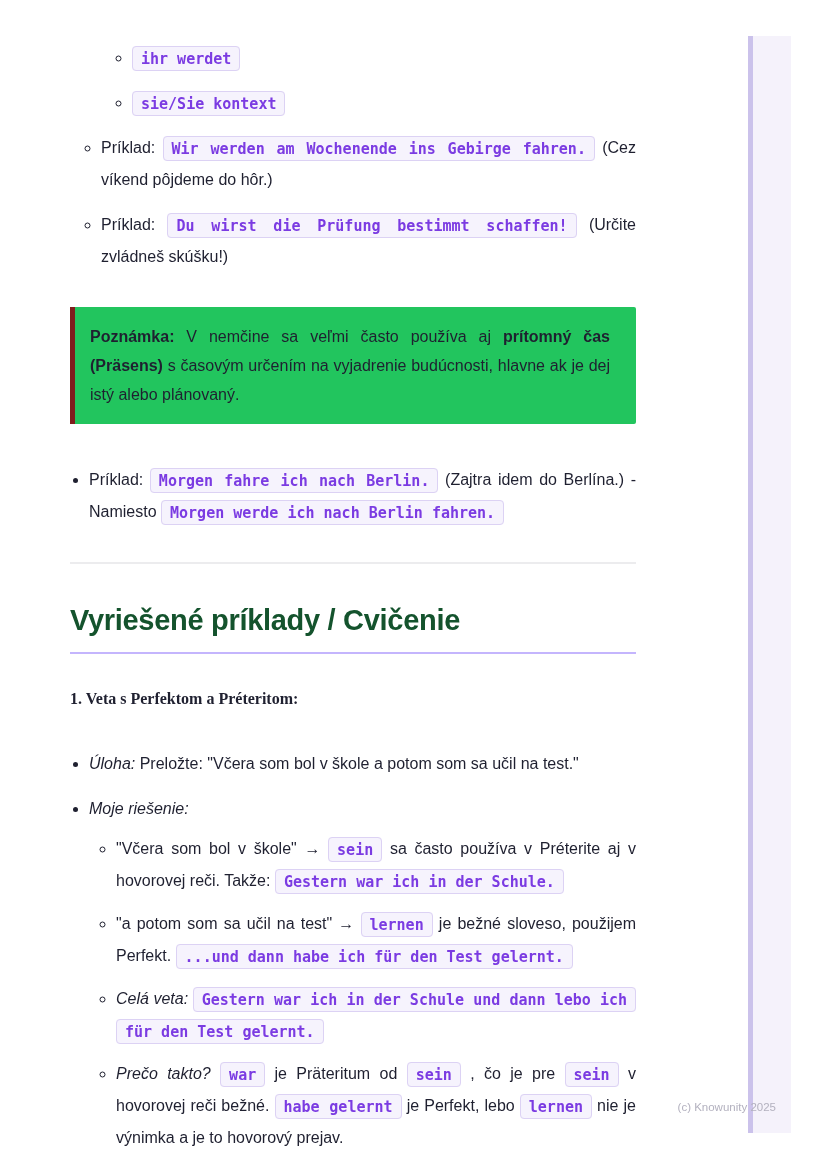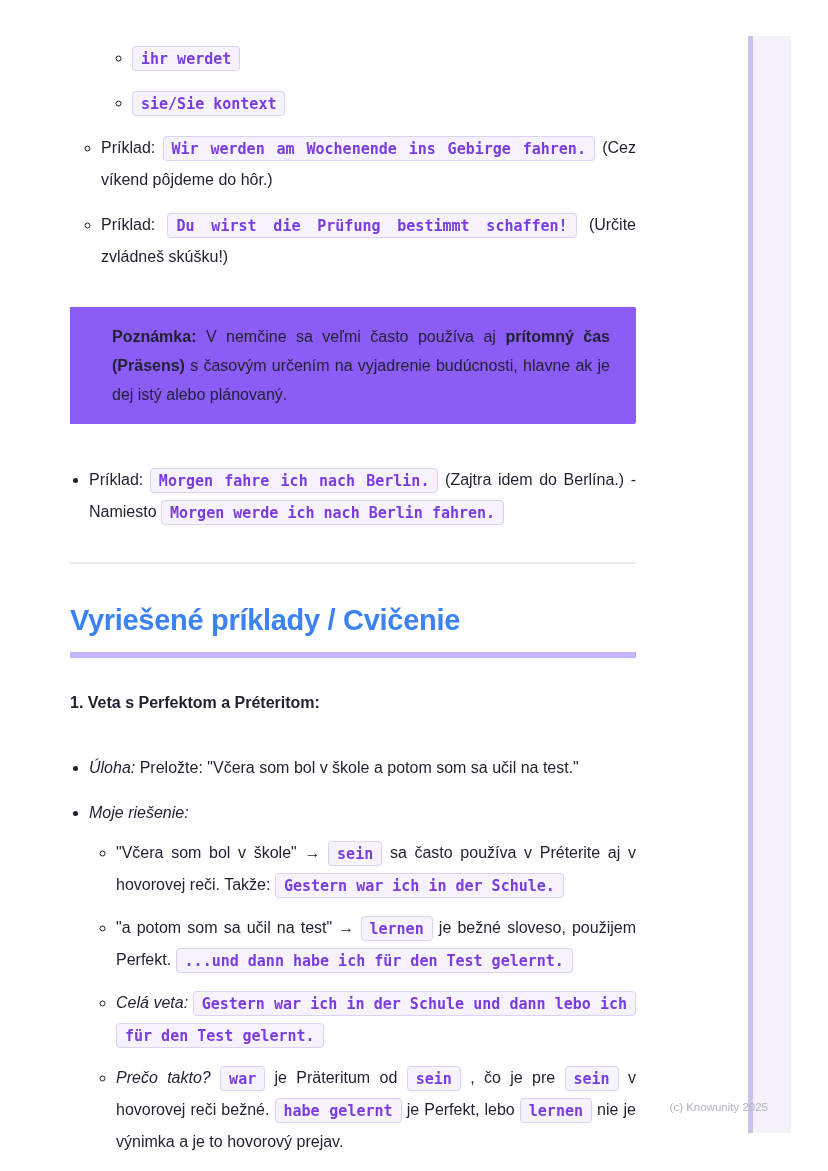--- a/index.html
+++ b/index.html
@@ -27,36 +27,36 @@
     font-family:"DejaVu Sans Mono", monospace;
     font-size:15px; font-weight:600; color:#7B3BE2;
     background:#F6F3FD; border:1px solid #DCD2F4; border-radius:4px;
     padding:2.5px 8px; white-space:normal;
     -webkit-box-decoration-break:clone; box-decoration-break:clone;
   }
   .it { font-style:italic; }
   .bd { font-weight:700; }
 
   .note {
-    margin-top:34px; background:#8b5cf6; border-left:5px solid #8b5cf6;
-    padding:15px 26px 15px 37px; text-align:justify; line-height:1.82;
+    margin-top:34px; background:#22c55e; border-left:5px solid #7f1d1d;
+    padding:15px 26px 15px 15px; text-align:justify; line-height:1.82;
     border-radius:0 2px 2px 0;
   }
 
   hr.divider { border:none; border-top:2px solid #ECECEE; margin:34px 0 0 0; }
 
   h2.section-title {
-    margin-top:40px; padding-bottom:15px; border-bottom:6px solid #c4b5fd;
-    color:#3b82f6; font-size:29px; font-weight:700; letter-spacing:-0.3px;
+    margin-top:40px; padding-bottom:15px; border-bottom:2px solid #c4b5fd;
+    color:#14532d; font-size:29px; font-weight:700; letter-spacing:-0.3px;
   }
   p.intro { margin-top:26px; line-height:1.8; }
-  p.exercise-heading { margin-top:36px; font-weight:700; }
+  p.exercise-heading { margin-top:36px; font-weight:700;font-family:Liberation Serif, serif; }
 
   .footer-credit {
-    position:absolute; top:1101px; right:60px;
+    position:absolute; top:1101px; right:52px;
     font-size:11.5px; color:#B3B1BF; z-index:3;
   }
   .page-edge {
     position:absolute; left:748px; top:36px; width:43px; height:1097px;
     background:#F5F2FB; border-left:5px solid #CBC2EB; z-index:1;
   }
 </style>
 </head>
 <body>
 

